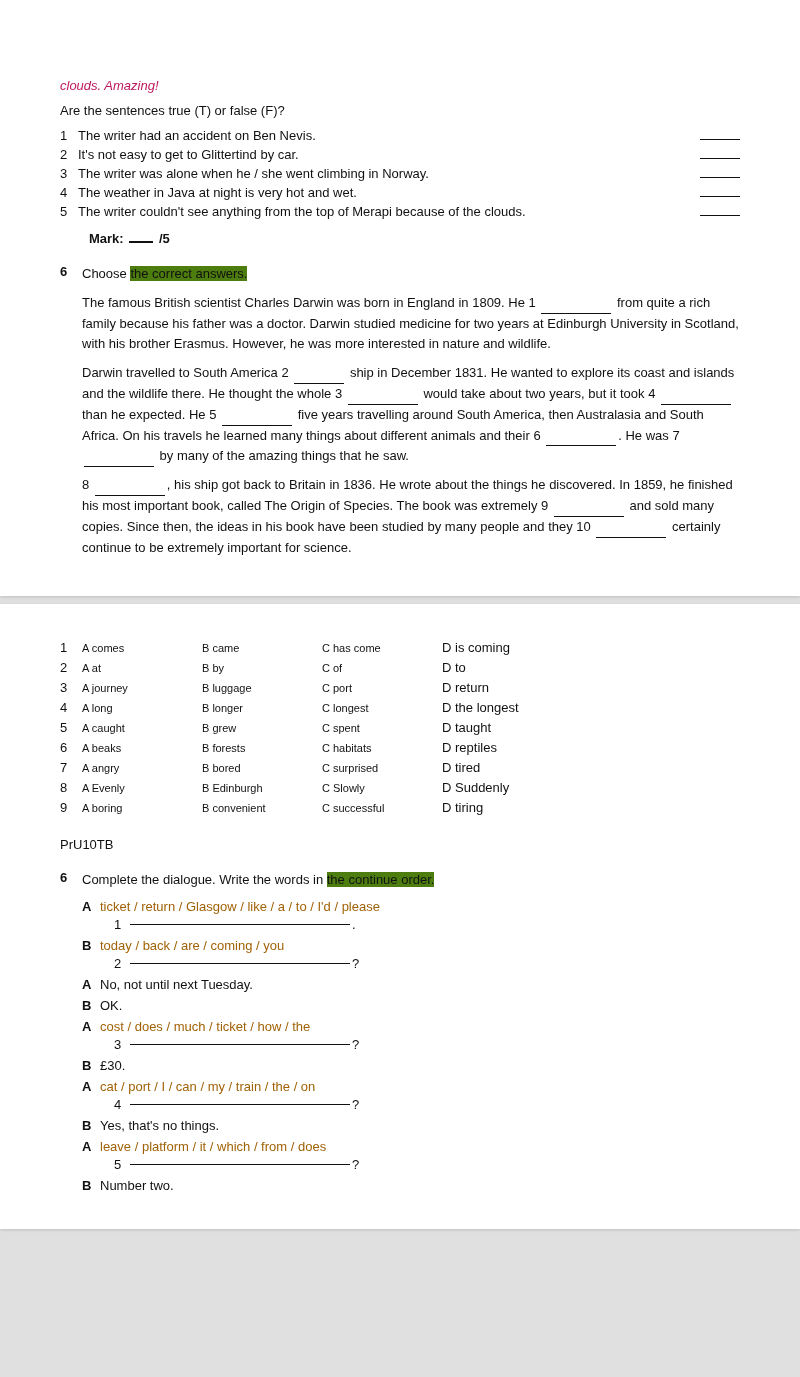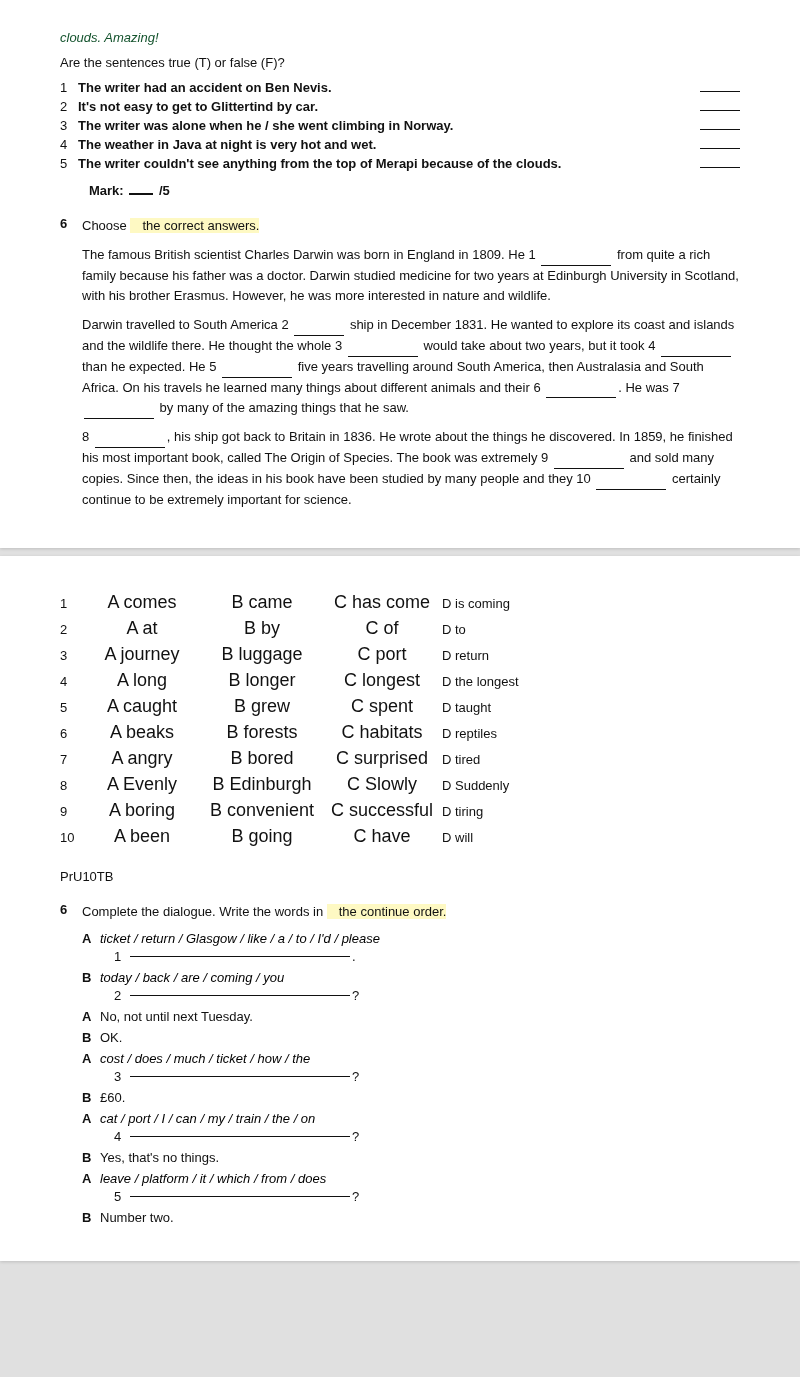--- a/index.html
+++ b/index.html
@@ -15,35 +15,33 @@
       padding: 30px 60px 30px 60px;
       max-width: 800px;
       box-shadow: 0 1px 3px rgba(0,0,0,0.15);
     }
     .section-title {
       font-weight: normal;
       margin-bottom: 10px;
       font-size: 13px;
     }
     .highlight {
-      background-color: #fef9c3;
-      padding-left: 12px;
+      background-color: #4d7c0f;
     }
     .tf-row {
       display: flex;
       align-items: baseline;
       margin-bottom: 4px;
     }
     .tf-num {
       width: 18px;
       flex-shrink: 0;
     }
     .tf-text {
       flex: 1;
-      font-weight: bold;
     }
     .tf-line {
       display: inline-block;
       width: 40px;
       border-bottom: 1px solid #111;
       margin-left: 8px;
       vertical-align: bottom;
     }
     .mark-line {
       margin-top: 12px;
@@ -98,22 +96,21 @@
       align-items: baseline;
       margin-bottom: 5px;
     }
     .ans-num {
       width: 22px;
       flex-shrink: 0;
       font-size: 13px;
     }
     .ans-cell {
       width: 120px;
-      font-size: 18px;
-      text-align: center;
+      font-size: 11px;
     }
     .ans-cell-wide {
       width: 130px;
       font-size: 13px;
     }
     .pru-label {
       font-size: 13px;
       margin-top: 22px;
       margin-bottom: 10px;
     }
@@ -128,22 +125,21 @@
     .dlg-speaker {
       width: 18px;
       font-weight: bold;
       flex-shrink: 0;
     }
     .dlg-content {
       flex: 1;
     }
     .dlg-hint {
       font-size: 13px;
-      color: #000000;
-      font-style: italic;
+      color: #a16207;
     }
     .fill-line {
       display: flex;
       align-items: center;
       margin-top: 3px;
       margin-left: 14px;
     }
     .fill-num {
       width: 16px;
       font-size: 13px;
@@ -151,23 +147,24 @@
     .fill-underline {
       display: inline-block;
       width: 220px;
       border-bottom: 1px solid #111;
     }
     .fill-q {
       margin-left: 2px;
     }
     .intro-text {
       font-size: 13px;
-      color: #14532d;
+      color: #be185d;
       margin-bottom: 10px;
       font-style: italic;
+      margin-top: 48px;
     }
   </style>
 </head>
 <body>
 
 <div class="page-section">
   <p class="intro-text">clouds. Amazing!</p>
 
   <div class="section-title">
     <span>Are the sentences true (T) or false (F)?</span>
@@ -278,27 +275,20 @@
       <span class="ans-cell">C Slowly</span>
       <span class="ans-cell-wide">D Suddenly</span>
     </div>
     <div class="answer-row">
       <span class="ans-num">9</span>
       <span class="ans-cell">A boring</span>
       <span class="ans-cell">B convenient</span>
       <span class="ans-cell">C successful</span>
       <span class="ans-cell-wide">D tiring</span>
     </div>
-    <div class="answer-row">
-      <span class="ans-num">10</span>
-      <span class="ans-cell">A been</span>
-      <span class="ans-cell">B going</span>
-      <span class="ans-cell">C have</span>
-      <span class="ans-cell-wide">D will</span>
-    </div>
   </div>
 
 
   <div class="pru-label">PrU10TB</div>
 
   <div class="exercise-num">
     <div class="ex-label">6</div>
     <div class="ex-content">
       <p>
         <span>Complete the dialogue. Write the words in </span><span class="highlight">the continue order.</span>
@@ -351,21 +341,21 @@
               <span class="fill-num">3</span>
               <span class="fill-underline"></span>
               <span class="fill-q">?</span>
             </div>
           </div>
         </div>
 
         <div class="dialogue-row">
           <span class="dlg-speaker">B</span>
           <div class="dlg-content">
-            <span>£60.</span>
+            <span>£30.</span>
           </div>
         </div>
 
         <div class="dialogue-row">
           <span class="dlg-speaker">A</span>
           <div class="dlg-content">
             <span class="dlg-hint">cat / port / I / can / my / train / the / on</span>
             <div class="fill-line">
               <span class="fill-num">4</span>
               <span class="fill-underline"></span>

